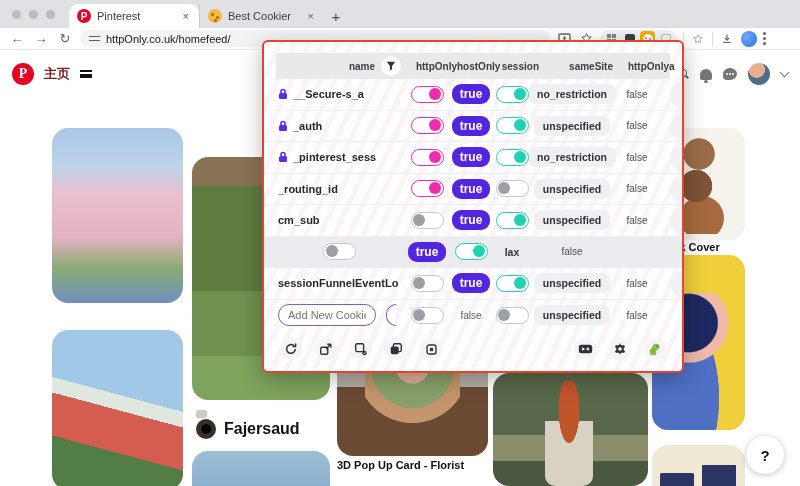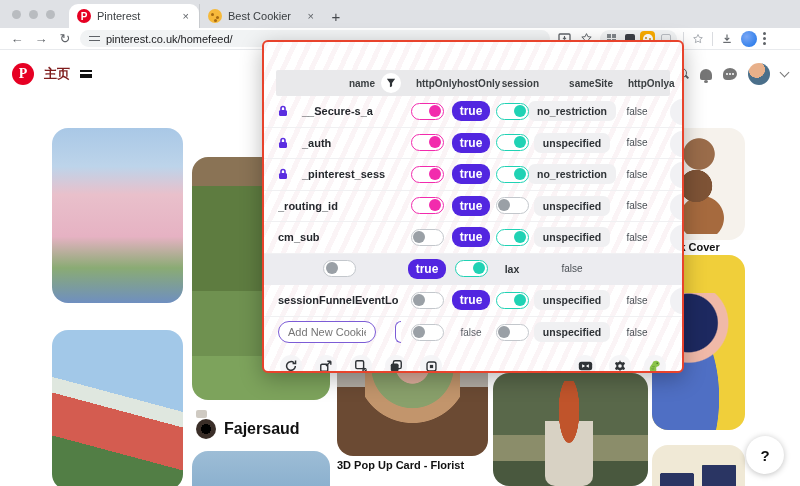--- a/index.html
+++ b/index.html
@@ -69,30 +69,30 @@
   .pin-cap{position:absolute;font-size:11px;font-weight:bold;color:#111;white-space:nowrap}
   .creator{position:absolute;display:flex;align-items:center;gap:8px}
   .creator .cav{width:20px;height:20px;border-radius:50%;background:radial-gradient(circle at 50% 50%,#000 0 35%,#3a2e28 36%)}
   .creator .cname{font-size:16px;color:#111}
   .mini-badge{position:absolute;width:11px;height:8px;border-radius:2px;background:#cfcac2}
   .helpbtn{position:absolute;width:38px;height:38px;border-radius:50%;background:#fff;box-shadow:0 1px 6px rgba(0,0,0,.25);display:flex;align-items:center;justify-content:center;font-weight:bold;font-size:15px;color:#111;cursor:pointer}
 
   
   .popup{position:absolute;left:262px;top:40px;width:422px;height:333px;background:#fff;border:2.5px solid #e8432c;border-radius:6px;box-shadow:0 6px 22px rgba(0,0,0,.28);z-index:40;overflow:hidden}
   .popup:before{content:"";position:absolute;inset:0;background:repeating-linear-gradient(115deg,rgba(236,205,214,.22) 0 5px,rgba(255,255,255,0) 5px 13px);pointer-events:none}
-  .popup-inner{position:relative;padding-top:28px}
+  .popup-inner{position:relative;padding-top:11px}
   .cgrid{display:grid;grid-template-columns:123px 52px 36px 46px 74px 56px 1fr;align-items:center}
   .chead{margin:0 12px;height:26px;background:#e9e9eb;border-radius:2px;font-size:10px;font-weight:bold;color:#3c4043;padding-left:6px}
   .chead .hc{text-align:right}
   .chead .hname{display:flex;align-items:center;justify-content:flex-end;gap:6px;padding-right:4px}
   .funnel{width:20px;height:20px;border-radius:50%;background:#fff;display:flex;align-items:center;justify-content:center}
   .crow{height:31.5px;padding-left:14px;border-bottom:1px solid #f0f0f2;position:relative}
   .crow.sel{background:#ececf0;border-bottom-color:#ececf0}
   .ccell{display:flex;justify-content:center}
-  .cname{display:flex;align-items:center;gap:14px;font-size:11px;font-weight:bold;color:#25282d;overflow:hidden;white-space:nowrap}
+  .cname{display:flex;align-items:center;gap:5px;font-size:11px;font-weight:bold;color:#25282d;overflow:hidden;white-space:nowrap}
   .lock{display:none;flex:0 0 auto}
   .lock.v-true{display:inline-flex}
   .name-input{width:98px;height:22px;border:1px solid #e3e3e6;border-radius:4px;background:#fff;font-size:11px;font-weight:bold;color:#25282d;padding:0 6px;font-family:"Liberation Sans",sans-serif}
   .frag{width:10px;height:22px;background:#fff;border:1px solid #e3e3e6;border-radius:4px 0 0 4px;border-right:none;margin-left:4px}
   .add-input{width:98px;height:22px;border:1.4px solid #7c5cd6;border-radius:11px;background:#fff;font-size:11px;color:#9aa0a6;padding:0 9px;font-family:"Liberation Sans",sans-serif}
   .frag2{width:10px;height:22px;border:1.4px solid #7c5cd6;border-right:none;border-radius:11px 0 0 11px;margin-left:5px;background:#fff}
 
   .toggle{width:33px;height:17px;border-radius:9px;border:1.5px solid #c3c7cc;background:#fff;position:relative;cursor:pointer}
   .toggle .knob{position:absolute;top:1.2px;left:1.8px;width:11.8px;height:11.8px;border-radius:50%;background:#9aa0a6}
   .toggle.pink.v-on{border-color:#f22bad}
@@ -134,21 +134,21 @@
     </div>
     <div class="newtab">+</div>
   </div>
 
   <div class="toolbar">
     <span class="navbtn">←</span>
     <span class="navbtn">→</span>
     <span class="navbtn">↻</span>
     <div class="addressbar">
       <span class="tune-ic"></span>
-      <span class="url">pinterest.co.uk/homefeed/</span>
+      <span class="url">httpOnly.co.uk/homefeed/</span>
     </div>
     <span class="tbicon">
       <svg width="13" height="11" viewBox="0 0 13 11">
           <rect x="1" y="1" width="11" height="7" rx="1" fill="none" stroke="#5f6368" stroke-width="1.3"></rect>
           <path d="M4 10h5" stroke="#5f6368" stroke-width="1.3"></path>
           <path d="M6.5 3v3M5 4.8l1.5 1.5L8 4.8" fill="none" stroke="#5f6368" stroke-width="1.1"></path>
         </svg>
     </span>
     <span class="tbicon">
       <svg width="13" height="13" viewBox="0 0 24 24">

